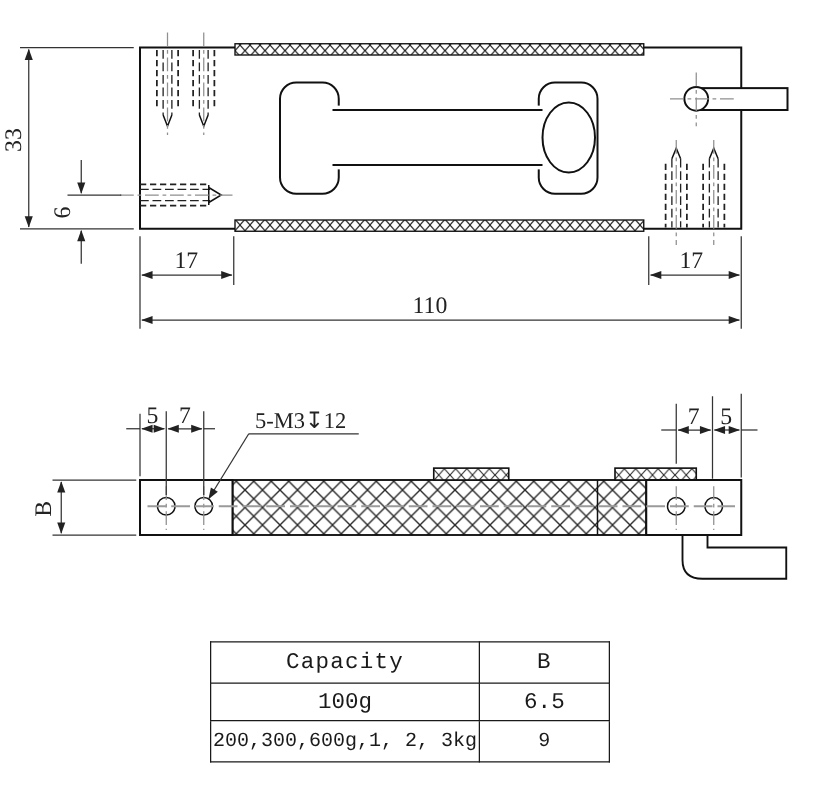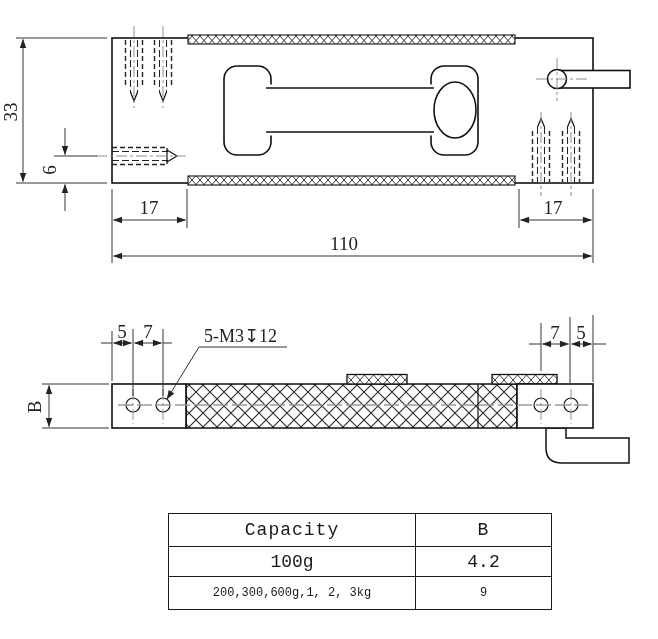--- a/index.html
+++ b/index.html
@@ -20,26 +20,26 @@
   .dl{stroke:var(--dim);stroke-width:1;fill:none;}
   .arr2{marker-start:url(#mk);marker-end:url(#mk);}
   .arrE{marker-end:url(#mk);}
   .dt{font:19px "Liberation Serif","DejaVu Serif",serif;fill:var(--txt);}
   .nt{font:18px "Liberation Serif","DejaVu Sans",serif;fill:var(--txt);}
   .band{fill:url(#serr);stroke:#111;stroke-width:1.1;}
   
   .spec-table{position:absolute;left:168px;top:513px;border-collapse:collapse;
               font-family:"Liberation Mono","DejaVu Sans Mono",monospace;color:#1a1a1a;}
   .spec-table td{border:1.5px solid #1a1a1a;text-align:center;vertical-align:middle;
-                 padding:0 16px;background:#fff;}
+                 padding:0 0;background:#fff;}
   .spec-table .c1{width:214px;}
   .spec-table .c2{width:103px;}
   .spec-table .rh td{height:32px;font-size:18px;letter-spacing:1px;}
   .spec-table .r1 td{height:29px;font-size:18px;}
-  .spec-table .r2 td{height:32px;font-size:12px;}
+  .spec-table .r2 td{height:32px;font-size:16px;}
 </style>
 </head>
 <body>
 
 <div class="canvas">
 <svg width="658" height="639" viewBox="0 0 658 639">
   <defs>
     <marker id="mk" viewBox="0 0 10 10" refX="9.5" refY="5" markerWidth="13" markerHeight="9" markerUnits="userSpaceOnUse" orient="auto-start-reverse">
       <path d="M10,5 L0,1.4 L0,8.6 Z" fill="#222"></path>
     </marker>
@@ -195,21 +195,21 @@
 </svg>
 
 <table class="spec-table">
   <tbody>
         <tr class="rh">
     <td class="c1">Capacity</td>
     <td class="c2">B</td>
   </tr>
   <tr class="r1">
     <td class="c1">100g</td>
-    <td class="c2">4.2</td>
+    <td class="c2">6.5</td>
   </tr>
   <tr class="r2">
     <td class="c1">200,300,600g,1, 2, 3kg</td>
     <td class="c2">9</td>
   </tr>
 </tbody>
     </table>
 </div>
 
 </body></html>

